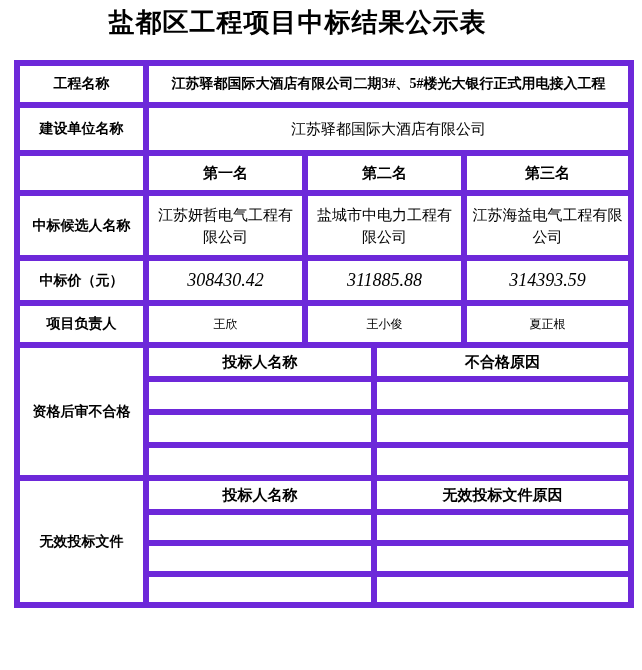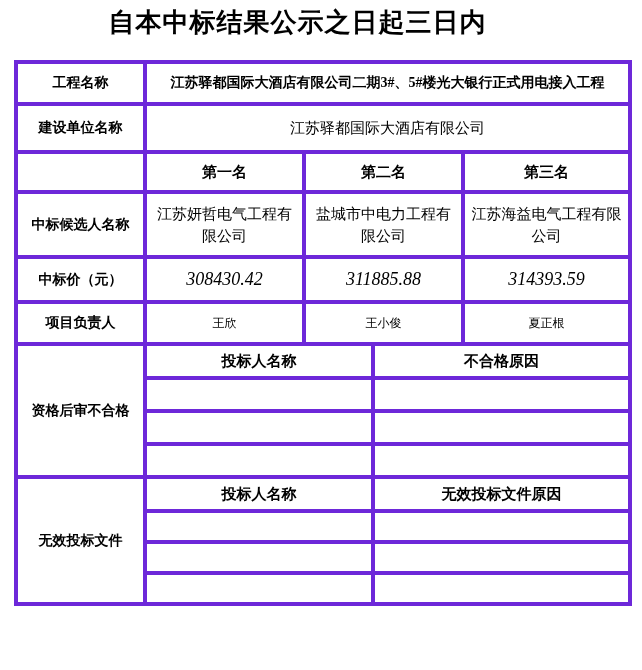--- a/index.html
+++ b/index.html
@@ -4,21 +4,21 @@
 <style>
   html,body{margin:0;padding:0;background:#ffffff;}
   body{font-family:"Liberation Serif","DejaVu Serif",serif;color:#000000;}
   #page{position:relative;width:642px;height:670px;background:#ffffff;overflow:hidden;}
 
   #doc-title{position:absolute;top:5px;left:0;width:595px;text-align:center;
     font-size:26px;font-weight:bold;letter-spacing:1px;}
 
   table.results{position:absolute;left:14px;top:60px;width:614px;
     border-collapse:collapse;table-layout:fixed;border:2px solid #000;}
-  table.results td{border:4px solid #6d28d9;text-align:center;vertical-align:middle;
+  table.results td{border:6px solid #6d28d9;text-align:center;vertical-align:middle;
     padding:2px 4px;overflow:hidden;}
 
   .lbl{font-weight:bold;font-size:14px;}
   .bold14{font-weight:bold;font-size:14px;margin-left:28px;}
   .bold15{font-weight:bold;font-size:15px;}
   .reg15{font-size:15px;line-height:22px;}
   .num16{font-size:18px;font-style:italic;}
   .name16{font-size:12px;}
 
   tr.h42{height:42px;} tr.h48{height:48px;padding-left:15px;} tr.h40{height:40px;}
@@ -26,21 +26,21 @@
   tr.h34{height:34px;} tr.h33{height:33px;} tr.h31{height:31px;}
 
   #note{position:absolute;top:616px;left:0;width:642px;text-align:center;
     font-weight:bold;font-size:13px;line-height:21px;}
 </style>
 </head>
 <body>
 
 <div id="page">
 
-  <div id="doc-title">自本中标结果公示之日起三日内</div>
+  <div id="doc-title">盐都区工程项目中标结果公示表</div>
 
   <table class="results">
     <colgroup>
       <col style="width:129px">
         <col style="width:159px">
         <col style="width:69px">
       <col style="width:90px">
         <col style="width:167px">
     </colgroup>
 

